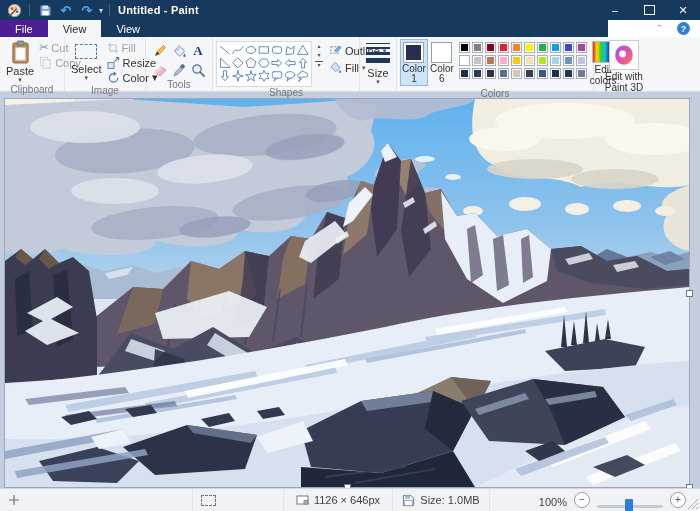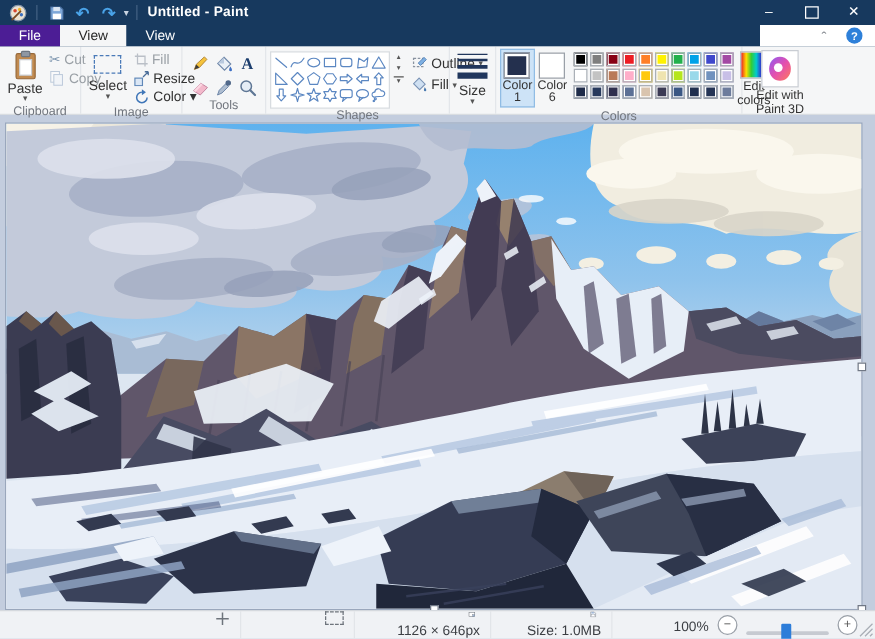--- a/index.html
+++ b/index.html
@@ -72,21 +72,21 @@
            align-items:center;justify-content:center;}
   
   .workarea{position:absolute;top:92px;left:0;right:0;bottom:22px;background:#c3cdde;}
   .canvas{position:absolute;left:5px;top:7px;width:684px;height:388px;background:#fff;
           box-shadow:0 0 0 1px #9aa7bc;}
   .canvas svg{display:block;width:100%;height:100%;}
   .handle{position:absolute;width:5px;height:5px;background:#fff;border:1px solid #707886;box-sizing:content-box;}
   
   .statusbar{position:absolute;bottom:0;height:22px;left:0;right:0;background:#f0f2f5;
              border-top:1px solid #d5d9de;display:flex;align-items:center;font-size:11px;color:#3c3f44;z-index:30;}
-  .seg{height:100%;display:flex;align-items:flex-end;padding:0 8px;border-right:1px solid #e2e5e9;gap:5px;flex-direction:column;}
+  .seg{height:100%;display:flex;align-items:center;padding:0 8px;border-right:1px solid #e2e5e9;gap:5px;}
   .seg.s1{width:176px;} .seg.s2{width:74px;} .seg.s3{width:92px;justify-content:center;}
   .seg.s4{width:80px;justify-content:center;} .seg.spacer{flex:1;border-right:none;}
   .zoomseg{display:flex;align-items:flex-end;gap:7px;padding:0 14px 0 6px;}
   .zbtn{width:14px;height:14px;border:1px solid #9aa0a8;border-radius:50%;background:#fff;
         display:flex;align-items:center;justify-content:center;font-size:10px;color:#555;line-height:1;}
   .ztrack{width:66px;height:3px;background:#c6cad1;border-radius:2px;position:relative;}
   .zthumb{position:absolute;left:28px;top:-6px;width:8px;height:15px;background:#2d7dd9;border-radius:1px;}
   .grip{position:absolute;right:1px;bottom:1px;}
   .sel-ico{width:13px;height:9px;border:1px dashed #6e747c;}
 </style>

